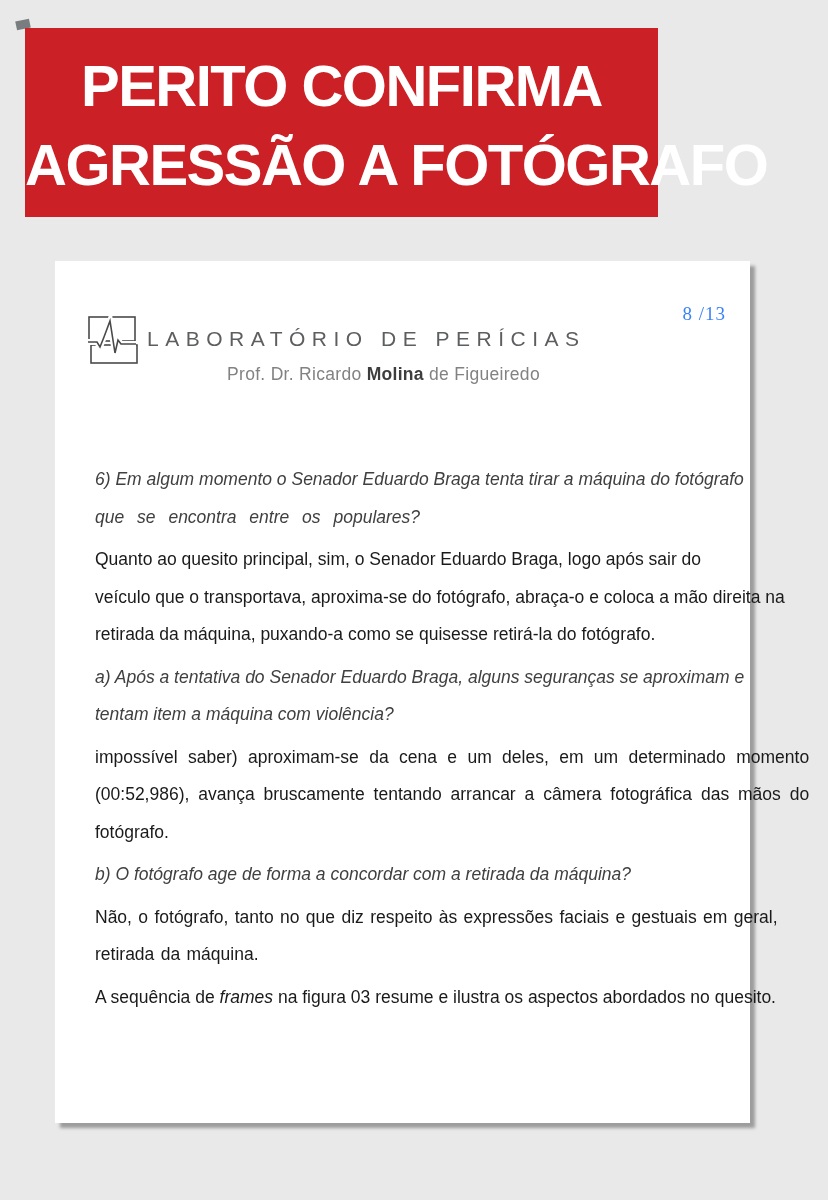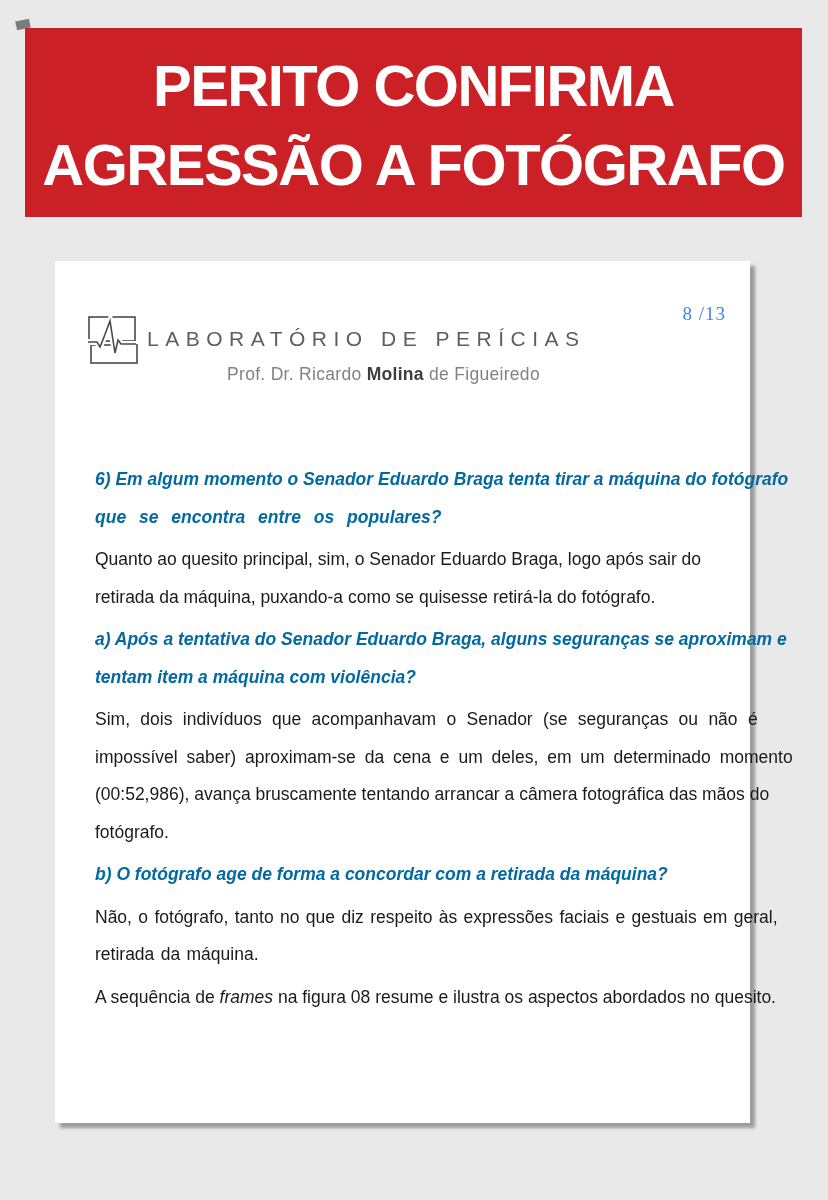--- a/index.html
+++ b/index.html
@@ -13,21 +13,21 @@
 
   
   .corner-artifact {
     position:absolute; left:16px; top:20px;
     width:14px; height:9px;
     background:#7a7d80;
     transform:rotate(-12deg);
   }
   .banner {
     position:absolute; left:25px; top:28px;
-    width:777px; height:189px;
+    width:633px; height:189px;
     background:#cc2027;
     text-align:center;
   }
   .banner .t {
     color:#ffffff;
     font-weight:bold;
     font-size:58px;
     line-height:79px;
     letter-spacing:-1.5px;
     white-space:nowrap;
@@ -62,21 +62,21 @@
     font-size:19px; color:#3b82f6; letter-spacing:1px;
   }
 
   
   .doc-body {
     position:absolute; left:40px; right:40px; top:200px;
     font-size:17.5px; line-height:37.5px;
     color:#1a1a1a;
   }
   .para { margin:0 0 5px 0; }
-  .q { font-weight:bold; font-style:italic; color:#0369a1; }
+  .q { font-weight:normal; font-style:italic; color:#404040; }
   .ln { white-space:nowrap; }
   .q6 .ln:nth-child(2)   { word-spacing:8px; }
   .ans-a .ln:nth-child(1){ word-spacing:5.5px; }
   .ans-a .ln:nth-child(2){ word-spacing:4px; }
   .ans-b .ln:nth-child(1),
   .ans-b .ln:nth-child(2){ word-spacing:1.5px; }
   .closing { margin-top:4px; white-space:nowrap; }
   .closing .it { font-style:italic; }
 </style>
 </head>
@@ -108,35 +108,35 @@
 
   <div class="page-num">8 /13</div>
 
   <div class="doc-body">
     <div class="para q q6">
         <div class="ln">6) Em algum momento o Senador Eduardo Braga tenta tirar a máquina do fotógrafo</div>
         <div class="ln">que se encontra entre os populares?</div>
       </div>
     <div class="para">
         <div class="ln">Quanto ao quesito principal, sim, o Senador Eduardo Braga, logo após sair do</div>
+        <div class="ln">veículo que o transportava, aproxima-se do fotógrafo, abraça-o e coloca a mão direita na</div>
         <div class="ln">retirada da máquina, puxando-a como se quisesse retirá-la do fotógrafo.</div>
       </div>
     <div class="para q">
         <div class="ln">a) Após a tentativa do Senador Eduardo Braga, alguns seguranças se aproximam e</div>
         <div class="ln">tentam item a máquina com violência?</div>
       </div>
     <div class="para ans-a">
-        <div class="ln">Sim, dois indivíduos que acompanhavam o Senador (se seguranças ou não é</div>
         <div class="ln">impossível saber) aproximam-se da cena e um deles, em um determinado momento</div>
         <div class="ln">(00:52,986), avança bruscamente tentando arrancar a câmera fotográfica das mãos do</div>
         <div class="ln">fotógrafo.</div>
       </div>
     <div class="para q">
         <div class="ln">b) O fotógrafo age de forma a concordar com a retirada da máquina?</div>
       </div>
     <div class="para ans-b">
         <div class="ln">Não, o fotógrafo, tanto no que diz respeito às expressões faciais e gestuais em geral,</div>
         <div class="ln">retirada da máquina.</div>
       </div>
-    <div class="closing"><span>A sequência de </span><span class="it">frames</span><span> na figura 08 resume e ilustra os aspectos abordados no quesito.</span></div>
+    <div class="closing"><span>A sequência de </span><span class="it">frames</span><span> na figura 03 resume e ilustra os aspectos abordados no quesito.</span></div>
   </div>
 
 </div>
 
 </body></html>

